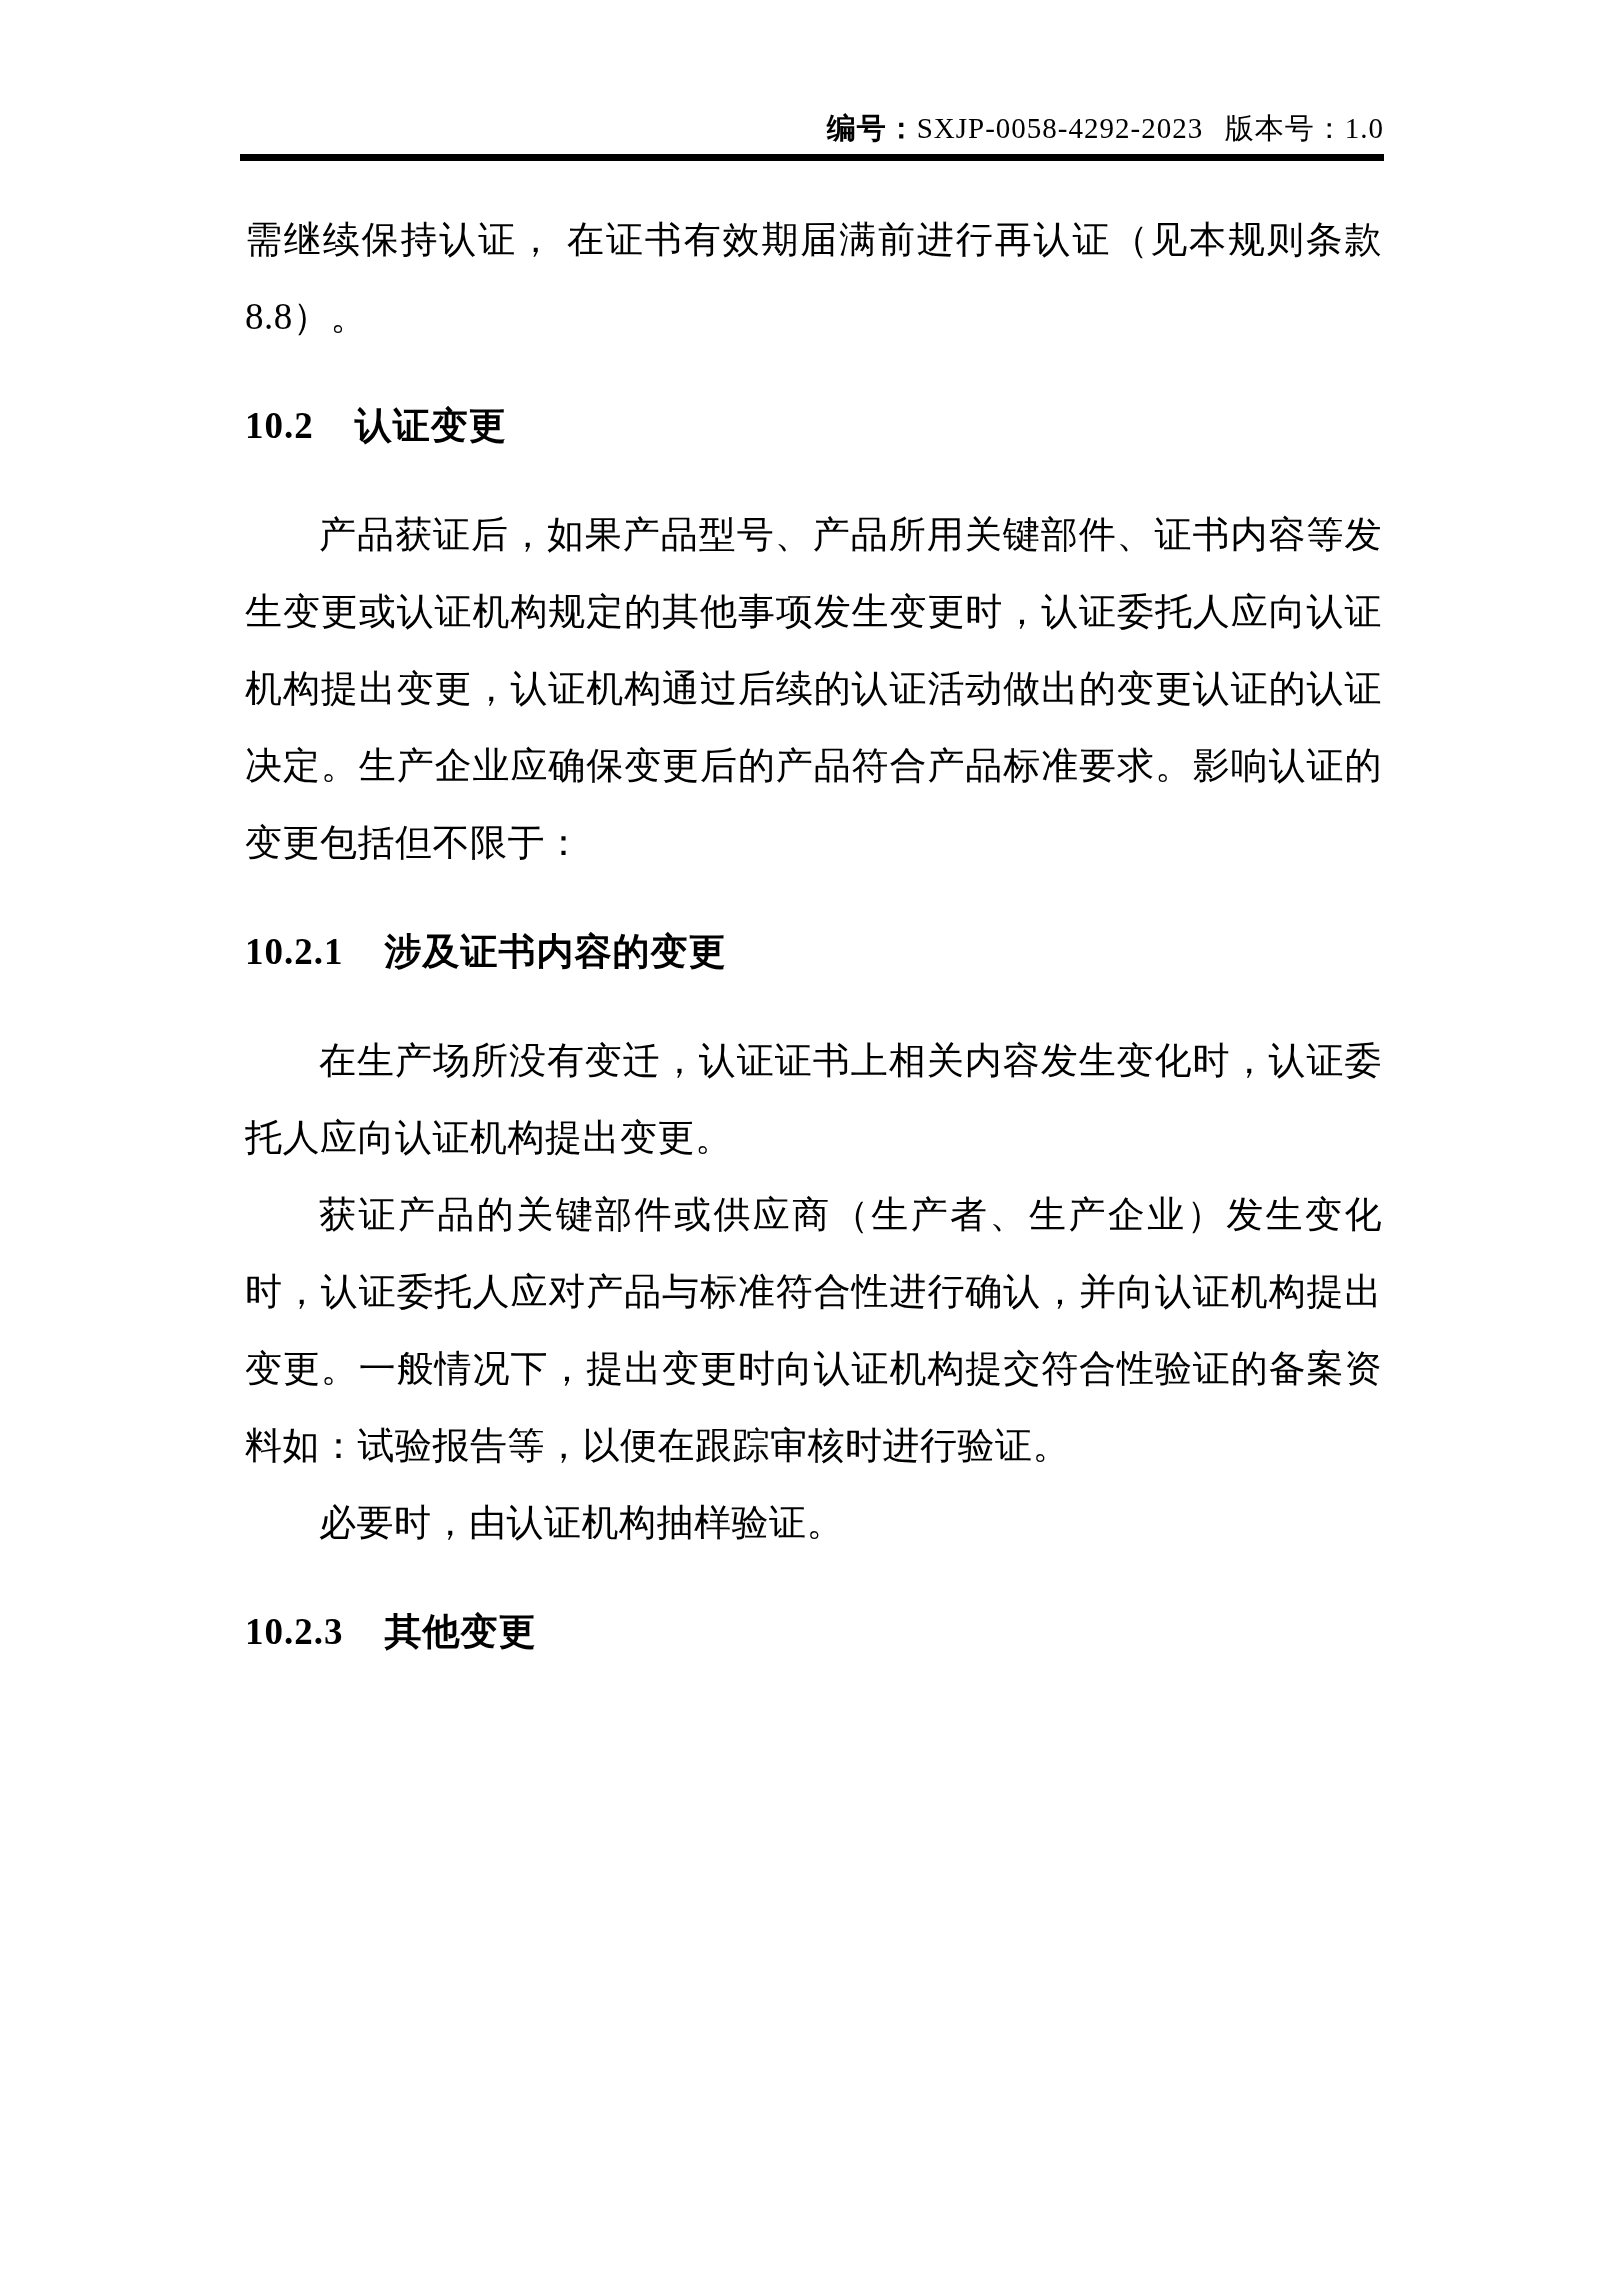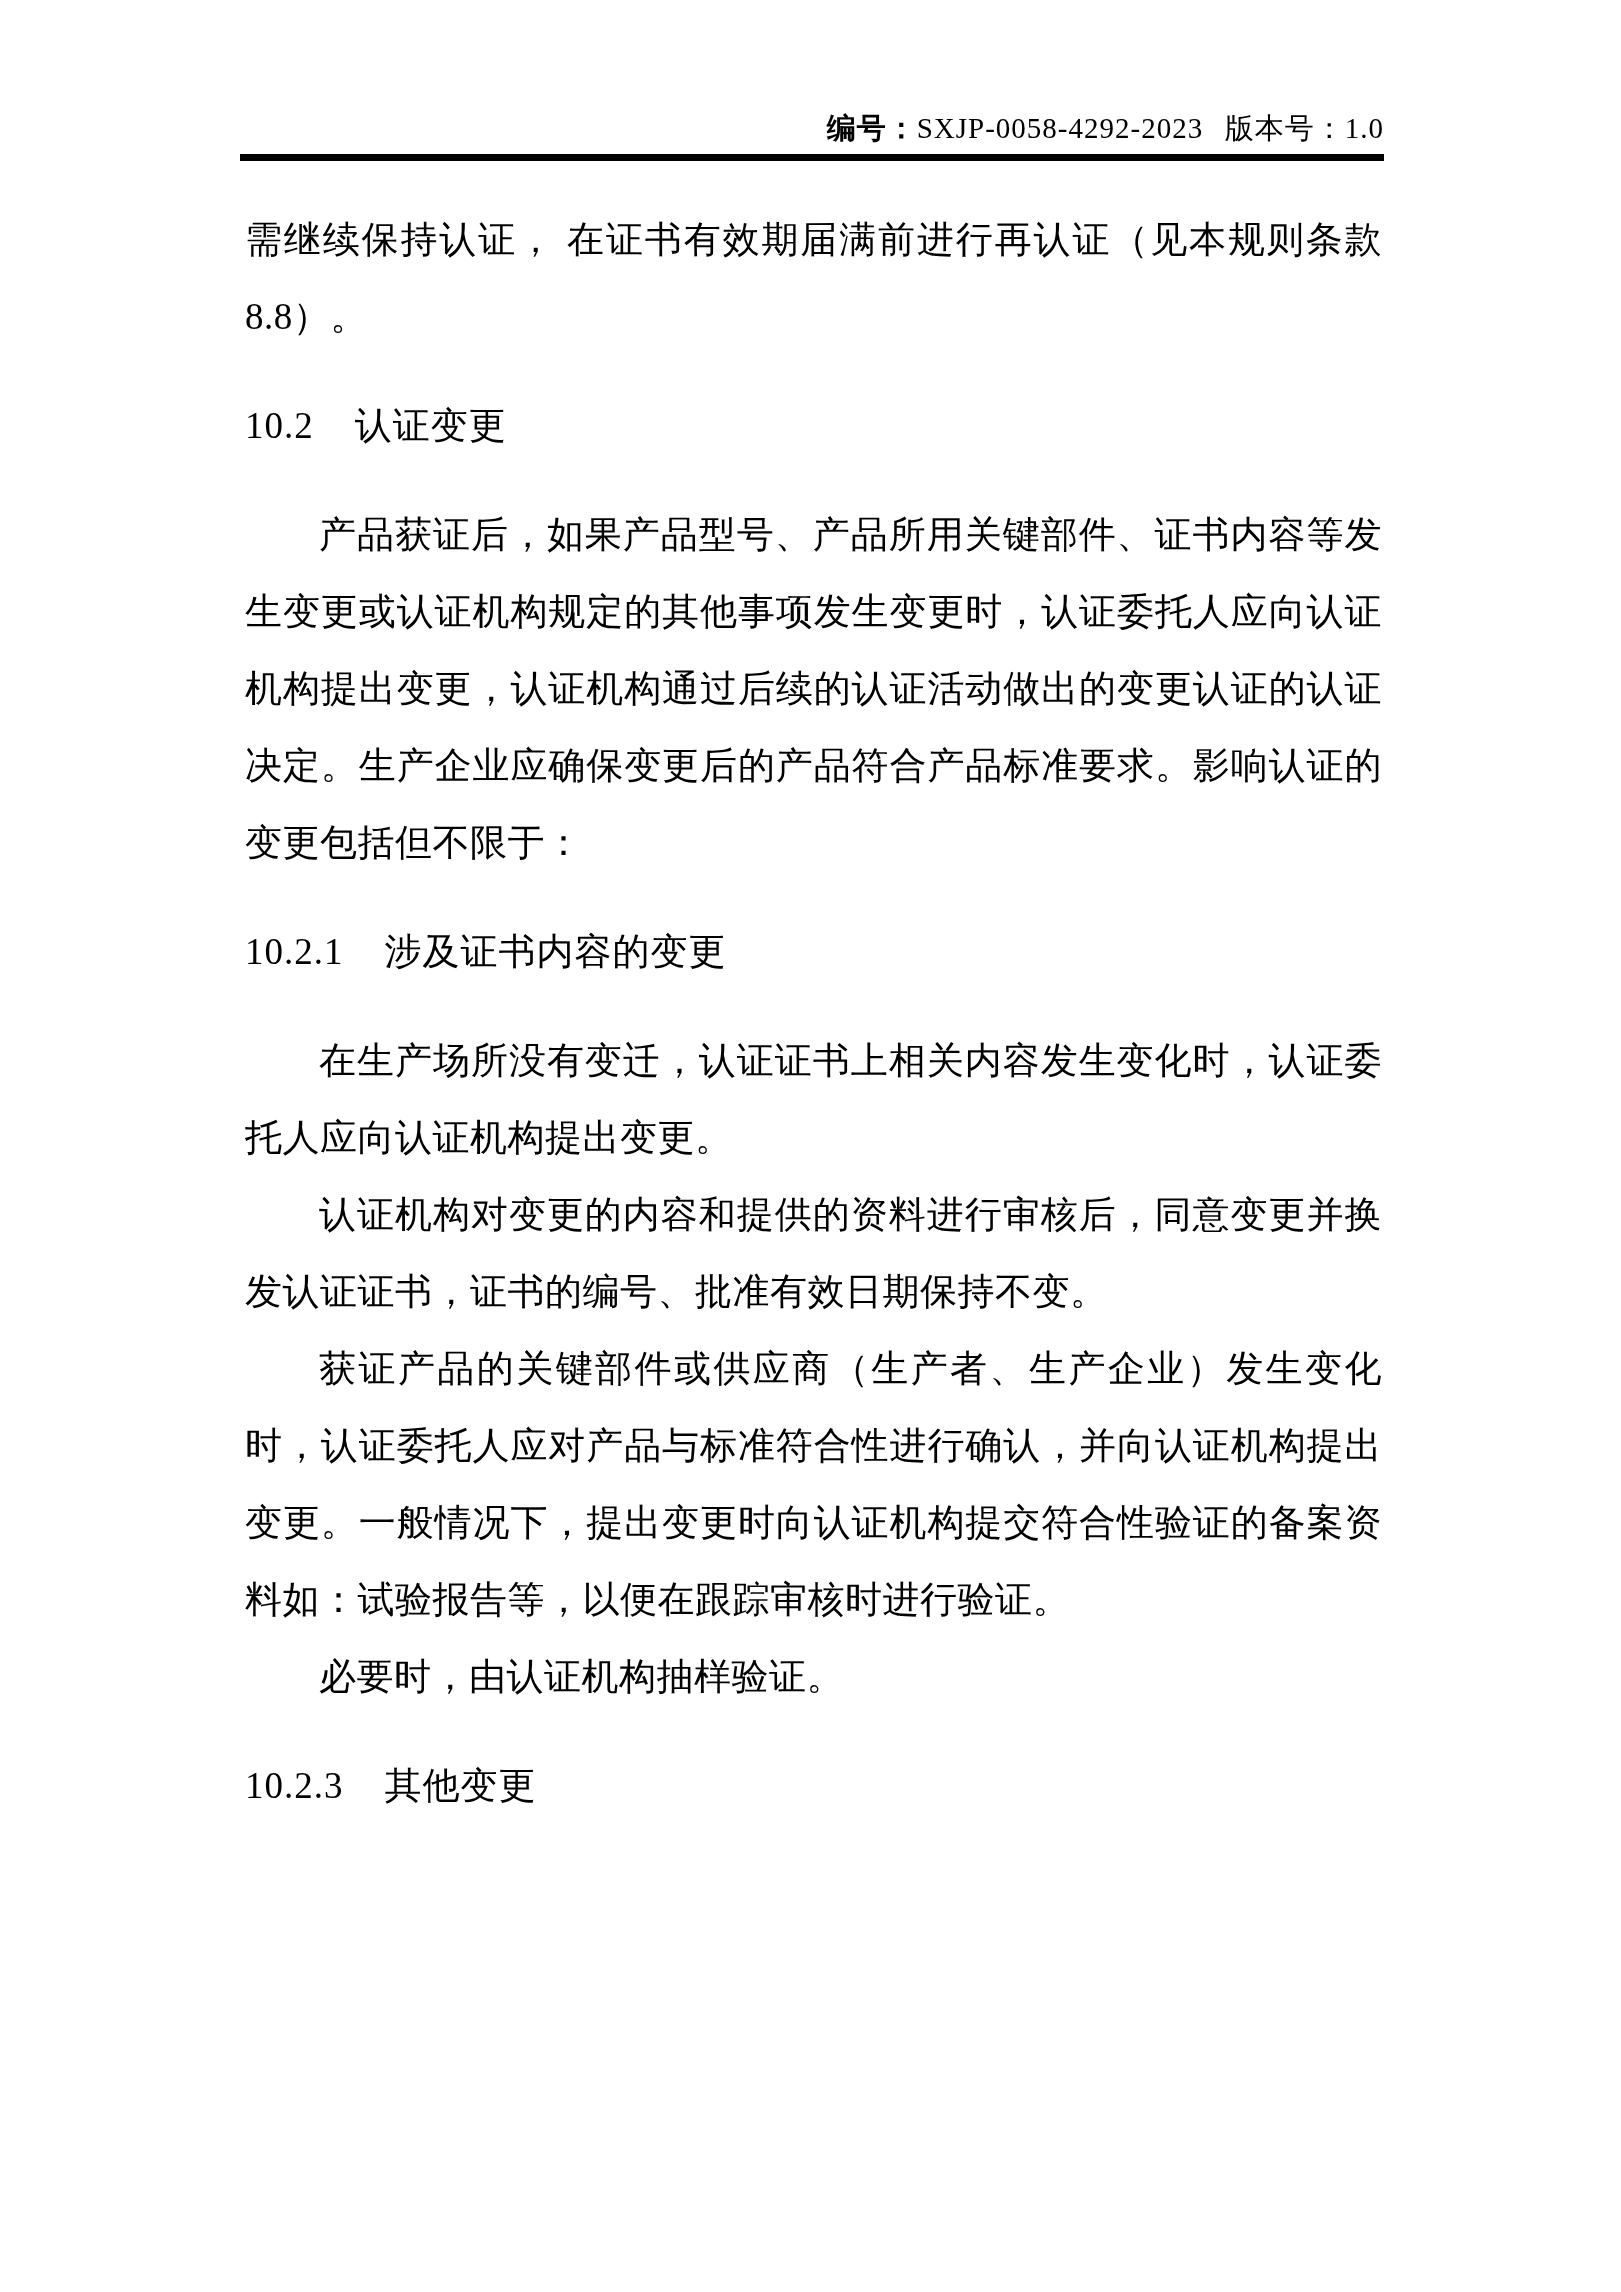--- a/index.html
+++ b/index.html
@@ -54,21 +54,21 @@
     letter-spacing: 0.5px;
   }
   .doc-body p {
     margin: 0;
   }
   .doc-body p.indent {
     text-indent: 2em;
   }
   .doc-body h2, .doc-body h3 {
     font-size: 37px;
-    font-weight: normal;
+    font-weight: bold;
     line-height: 77px;
     margin: 32px 0;
     text-align: left;
     letter-spacing: 1px;
   }
   .h-num {
     margin-right: 41px;
   }
   
   .page-footer {
@@ -92,21 +92,20 @@
   </div>
 
   <div class="header-rule"></div>
 
   <div class="doc-body" id="doc-body">
       <p class="no-indent">需继续保持认证， 在证书有效期届满前进行再认证（见本规则条款 8.8）。</p>
       <h2><span class="h-num">10.2</span><span>认证变更</span></h2>
       <p class="indent">产品获证后，如果产品型号、产品所用关键部件、证书内容等发生变更或认证机构规定的其他事项发生变更时，认证委托人应向认证机构提出变更，认证机构通过后续的认证活动做出的变更认证的认证决定。生产企业应确保变更后的产品符合产品标准要求。影响认证的变更包括但不限于：</p>
       <h3><span class="h-num">10.2.1</span><span>涉及证书内容的变更</span></h3>
       <p class="indent">在生产场所没有变迁，认证证书上相关内容发生变化时，认证委托人应向认证机构提出变更。</p>
-      <p class="indent">认证机构对变更的内容和提供的资料进行审核后，同意变更并换发认证证书，证书的编号、批准有效日期保持不变。</p>
       <p class="indent">获证产品的关键部件或供应商（生产者、生产企业）发生变化时，认证委托人应对产品与标准符合性进行确认，并向认证机构提出变更。一般情况下，提出变更时向认证机构提交符合性验证的备案资料如：试验报告等，以便在跟踪审核时进行验证。</p>
       <p class="indent">必要时，由认证机构抽样验证。</p>
       <h3><span class="h-num">10.2.3</span><span>其他变更</span></h3>
     </div>
 
   <div class="page-footer">
     <span>14</span>
   </div>
 
 </div>

